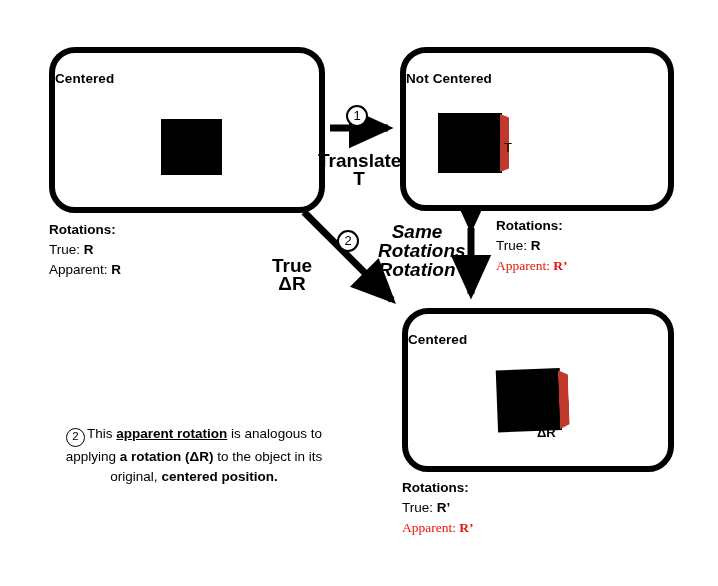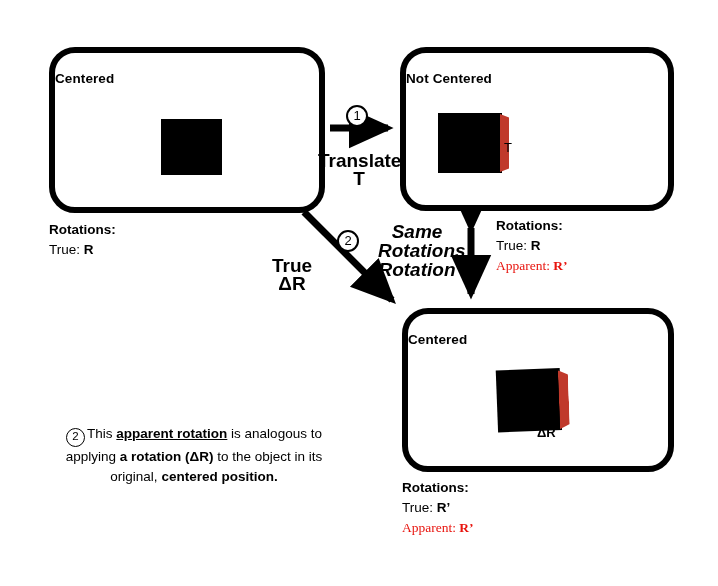--- a/index.html
+++ b/index.html
@@ -248,20 +248,24 @@
     <div>Rotations</div>
     <div>Rotation</div>
   </div>
 
   <div class="rot-block" id="rot-left">
     <div class="rot-head">Rotations:</div>
     <div>
       <span>True:</span>
       <span class="bold">R</span>
     </div>
+    <div>
+      <span>Apparent:</span>
+      <span class="bold">R</span>
+    </div>
   </div>
 
   <div class="rot-block" id="rot-right">
     <div class="rot-head">Rotations:</div>
     <div>
       <span>True:</span>
       <span class="bold">R</span>
     </div>
     <div class="rot-apparent-red" style="color: rgb(232, 20, 14);">
       <span>Apparent:</span>

